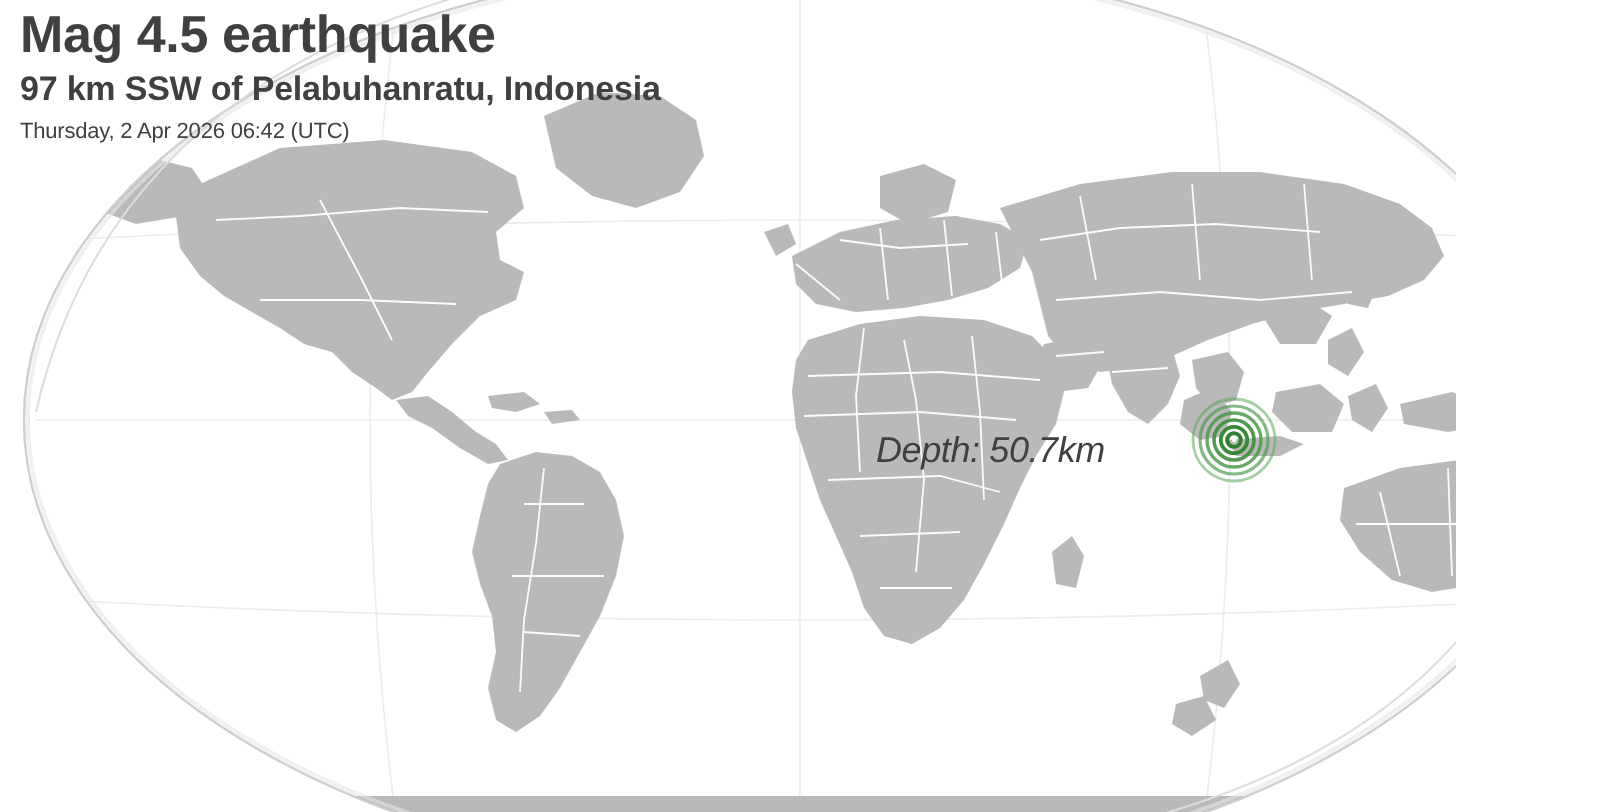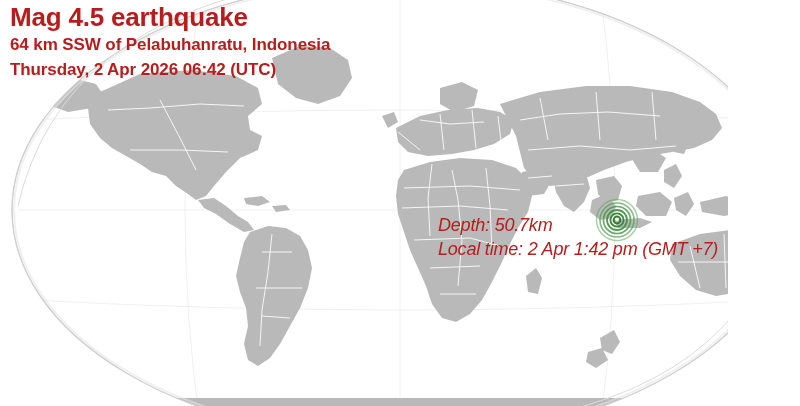--- a/index.html
+++ b/index.html
@@ -7,21 +7,21 @@
     padding: 0;
     background: #ffffff;
   }
   #page {
     position: relative;
     width: 728px;
     height: 406px;
     overflow: hidden;
     background: #ffffff;
     font-family: "Liberation Sans", sans-serif;
-    color: #b91c1c;
+    color: #404040;
     -webkit-font-smoothing: antialiased;
   }
 
   
   #map-layer {
     position: absolute;
     inset: 0;
     width: 800px;
     height: 406px;
   }
@@ -48,22 +48,22 @@
     letter-spacing: -0.2px;
     margin-bottom: 6px;
   }
   #subtitle {
     font-size: 17px;
     font-weight: bold;
     letter-spacing: -0.1px;
     margin-bottom: 8px;
   }
   #datetime {
-    font-size: 17px;
-    font-weight: bold;
+    font-size: 11px;
+    font-weight: normal;
     letter-spacing: -0.1px;
     margin-bottom: 7px;
   }
   #datasource {
     font-size: 17px;
     font-weight: normal;
     letter-spacing: -0.1px;
   }
 
   
@@ -242,35 +242,34 @@
 
       <ellipse cx="400" cy="210" rx="388" ry="230" fill="none" stroke="#cfcfcf" stroke-width="1.1"></ellipse>
 
       <path d="M18 206 Q60 22 300 -18" fill="none" stroke="#dcdcdc" stroke-width="1"></path>
       <path d="M782 214 Q742 390 500 424" fill="none" stroke="#dcdcdc" stroke-width="1"></path>
     </svg>
   </div>
 
   <div id="header">
     <div class="line" id="title">Mag 4.5 earthquake</div>
-    <div class="line" id="subtitle">64 km SSW of Pelabuhanratu, Indonesia</div>
+    <div class="line" id="subtitle">97 km SSW of Pelabuhanratu, Indonesia</div>
     <div class="line" id="datetime">Thursday,  2 Apr 2026 06:42 (UTC)</div>
   </div>
 
   <div id="epicenter">
     <svg viewBox="0 0 44 44" xmlns="http://www.w3.org/2000/svg">
       <circle cx="22" cy="22" r="20.5" fill="none" stroke="#5aa85a" stroke-width="1.4" opacity="0.55"></circle>
       <circle cx="22" cy="22" r="17" fill="none" stroke="#4f9e4f" stroke-width="1.6" opacity="0.7"></circle>
       <circle cx="22" cy="22" r="13.5" fill="none" stroke="#489748" stroke-width="1.7" opacity="0.82"></circle>
       <circle cx="22" cy="22" r="10" fill="none" stroke="#3f8f3f" stroke-width="1.8" opacity="0.9"></circle>
       <circle cx="22" cy="22" r="6.6" fill="none" stroke="#398939" stroke-width="1.9"></circle>
       <circle cx="22" cy="22" r="3.4" fill="none" stroke="#2f7f2f" stroke-width="2"></circle>
       <circle cx="22" cy="22" r="1.1" fill="#ffffff"></circle>
     </svg>
   </div>
 
   <div id="infobox">
     <div class="info-line">Depth: 50.7km</div>
-    <div class="info-line">Local time: 2 Apr 1:42 pm (GMT +7)</div>
   </div>
 
 
 </div>
 
 </body></html>

